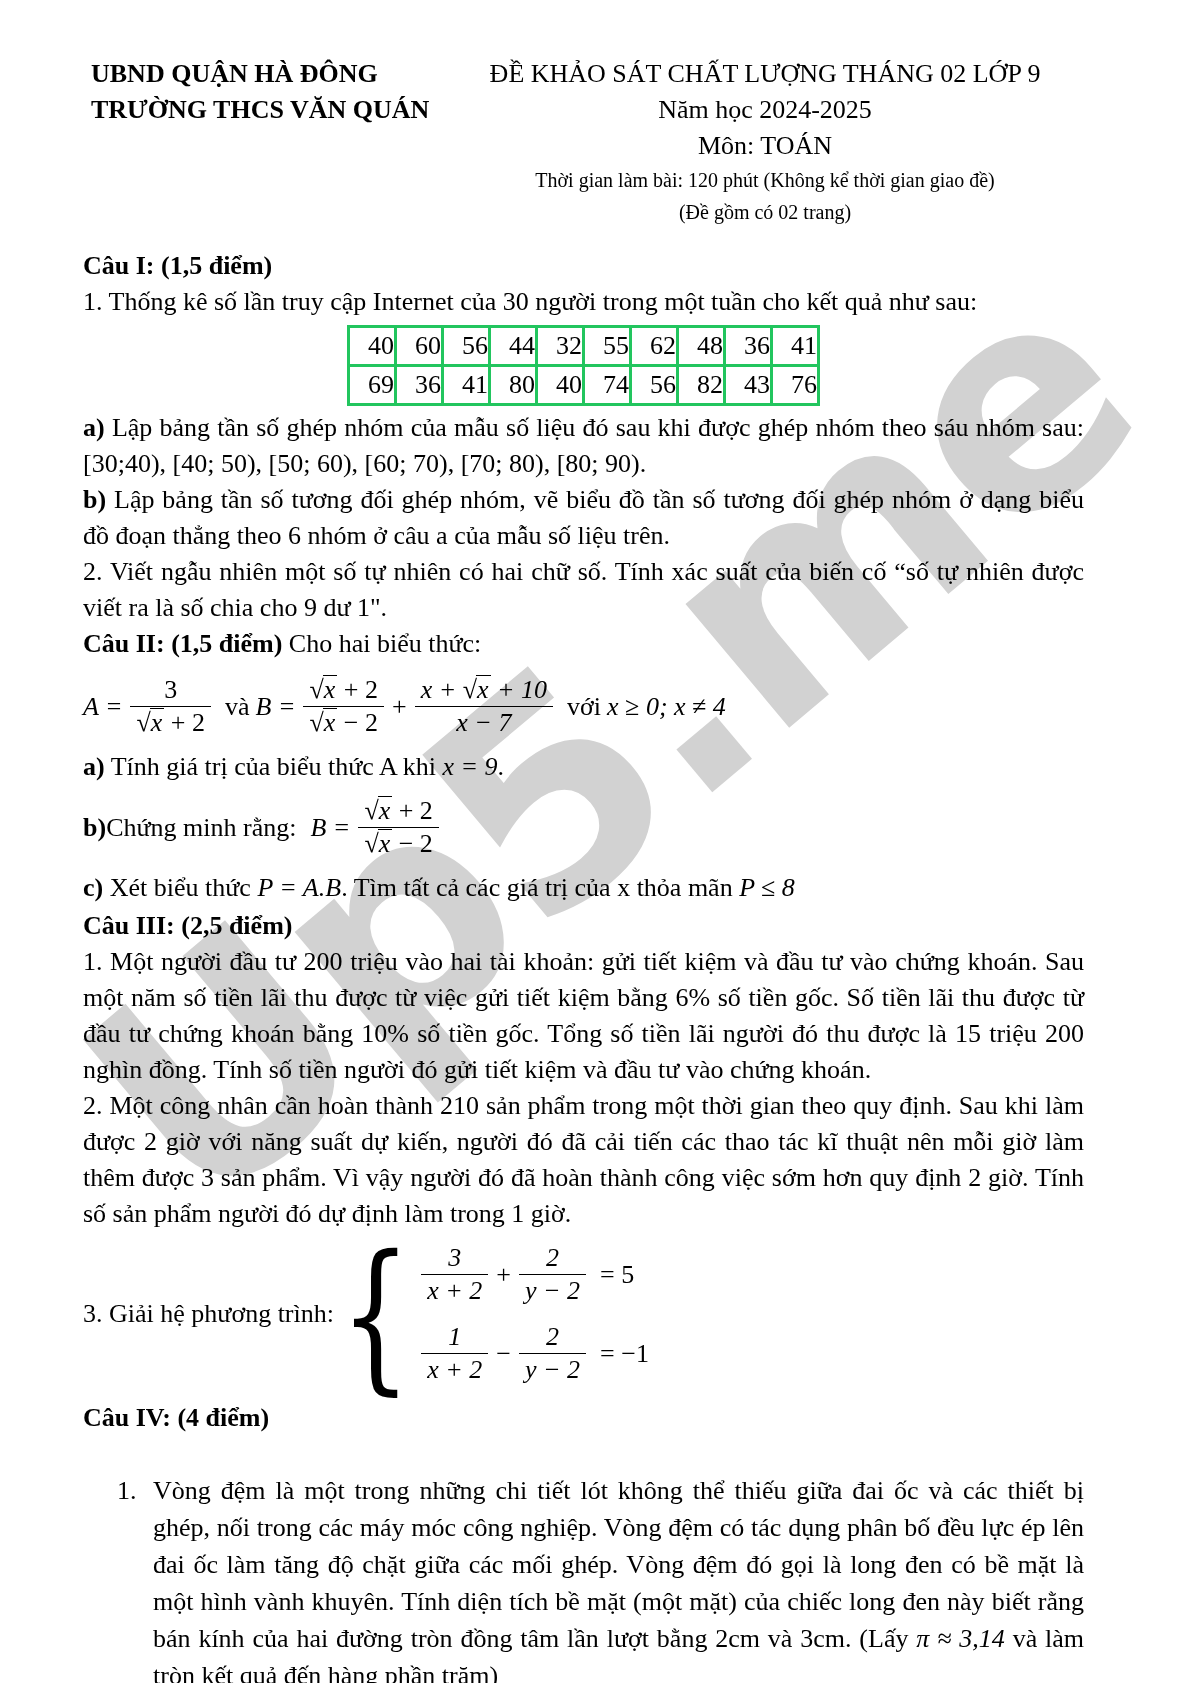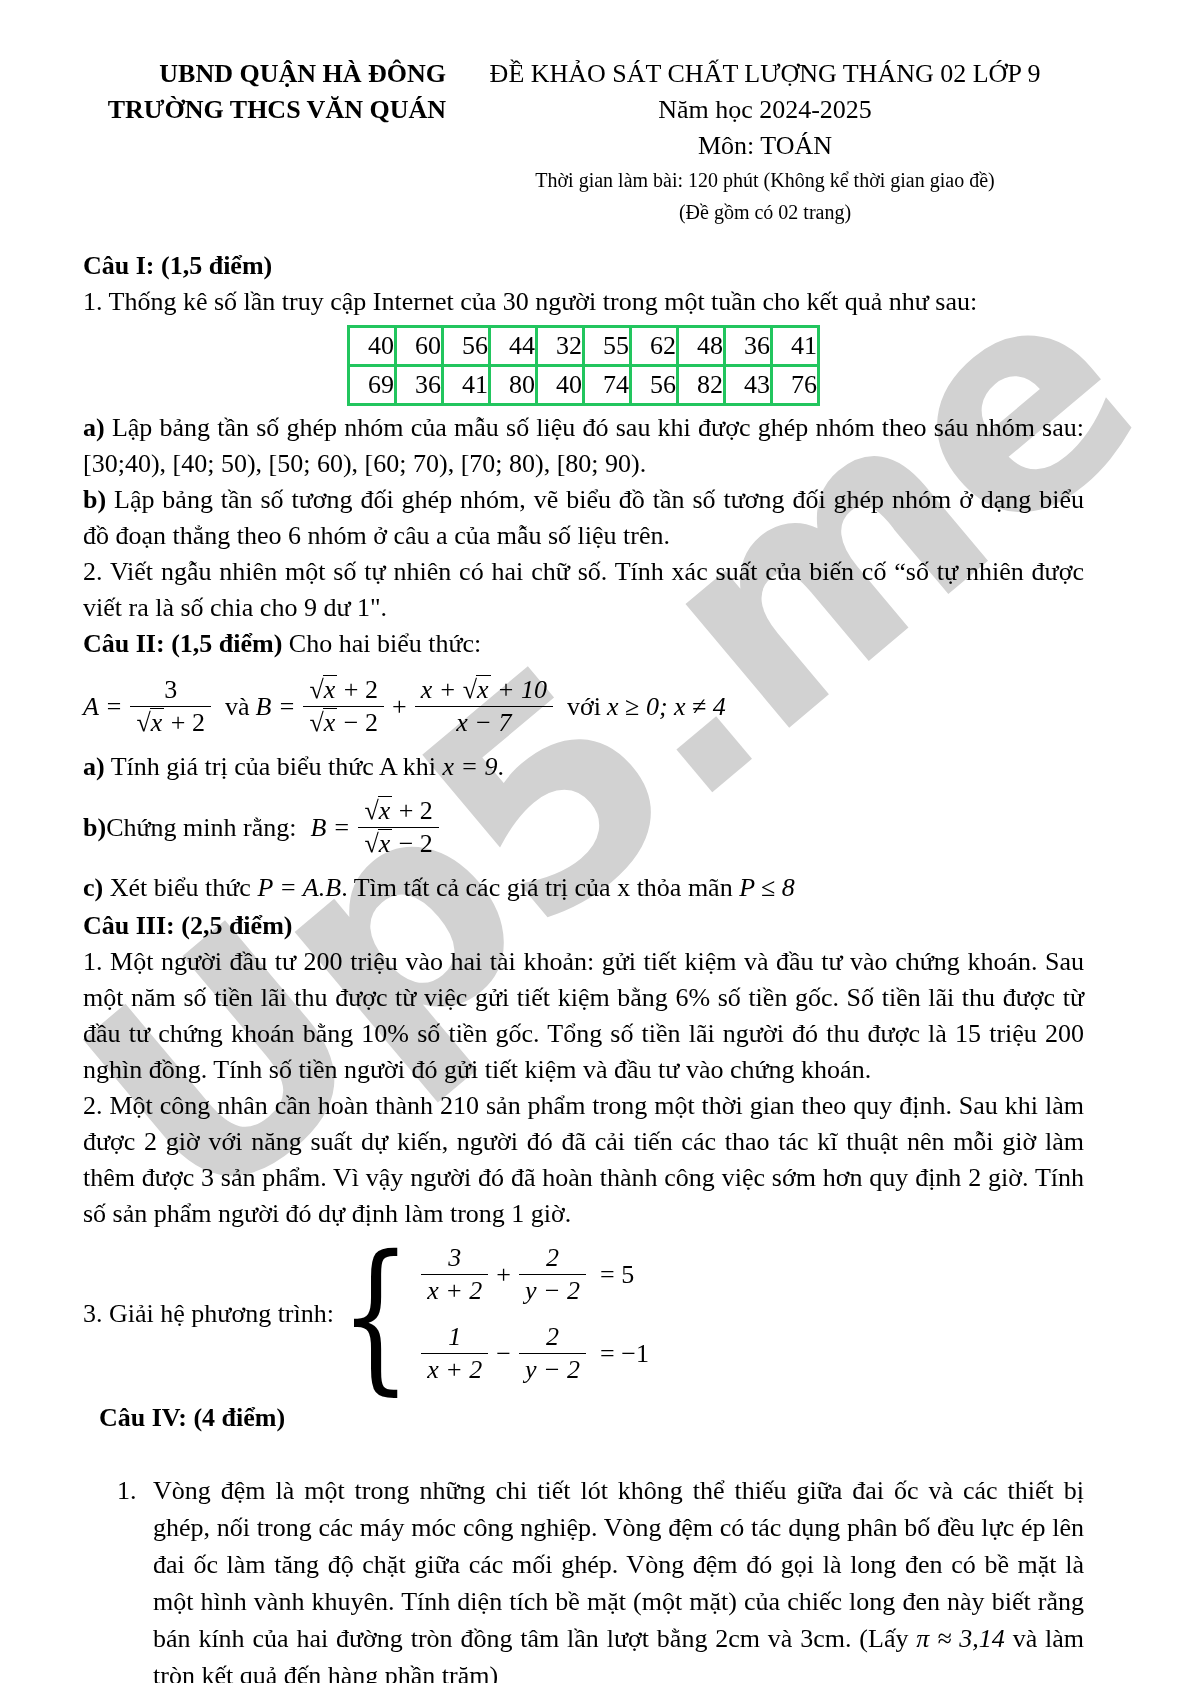--- a/index.html
+++ b/index.html
@@ -15,21 +15,21 @@
     position:absolute;left:-50px;top:598px;width:1320px;
     text-align:center;
     transform:rotate(-40deg);
     font-family:"DejaVu Sans","Liberation Sans",sans-serif;
     font-weight:bold;font-size:295px;line-height:1;
     color:#d2d2d2;z-index:0;letter-spacing:-6px;white-space:nowrap;
   }
   .content{position:relative;z-index:1;padding:56px 106px 0 83px;}
   
   .hdr{display:flex;}
-  .hdr-left{width:355px;text-align:right;font-weight:bold;padding-left:8px;}
+  .hdr-left{width:355px;text-align:left;font-weight:bold;padding-left:8px;}
   .hdr-left div{white-space:nowrap;}
   .hdr-right{flex:1;text-align:center;}
   .hdr-right .t1,.hdr-right .t2,.hdr-right .t3{font-weight:normal;}
   .hdr-right .t4,.hdr-right .t5{font-size:20px;line-height:32px;}
   p{margin:0;text-align:justify;}
   .hd{font-weight:bold;text-align:left;}
   .lbl{font-weight:bold;}
   
   table.freq{border-collapse:collapse;margin:5px auto 4px auto;}
   table.freq td{
@@ -53,21 +53,21 @@
   .sysrow{display:flex;align-items:center;margin:10px 0 14px 0;}
   .brace{
     font-size:112px;font-weight:400;line-height:1;
     transform:scaleY(1.45);transform-origin:center;
     margin:0 2px 0 6px;font-family:"DejaVu Serif",serif;
   }
   .eqcol{display:flex;flex-direction:column;gap:14px;}
   .eq{display:flex;align-items:center;}
   .rhs{margin-left:6px;}
   
-  .hd4{font-weight:bold;margin:10px 0 36px 16px;}
+  .hd4{font-weight:bold;margin:10px 0 36px 0;}
   .li{display:flex;margin-bottom:2px;line-height:37px;}
   .li .no{width:36px;margin-left:34px;flex:none;}
   .li .bd{flex:1;}
 </style>
 </head>
 <body>
 
 <div class="page">
 
   <div class="watermark">Up5.me</div>

